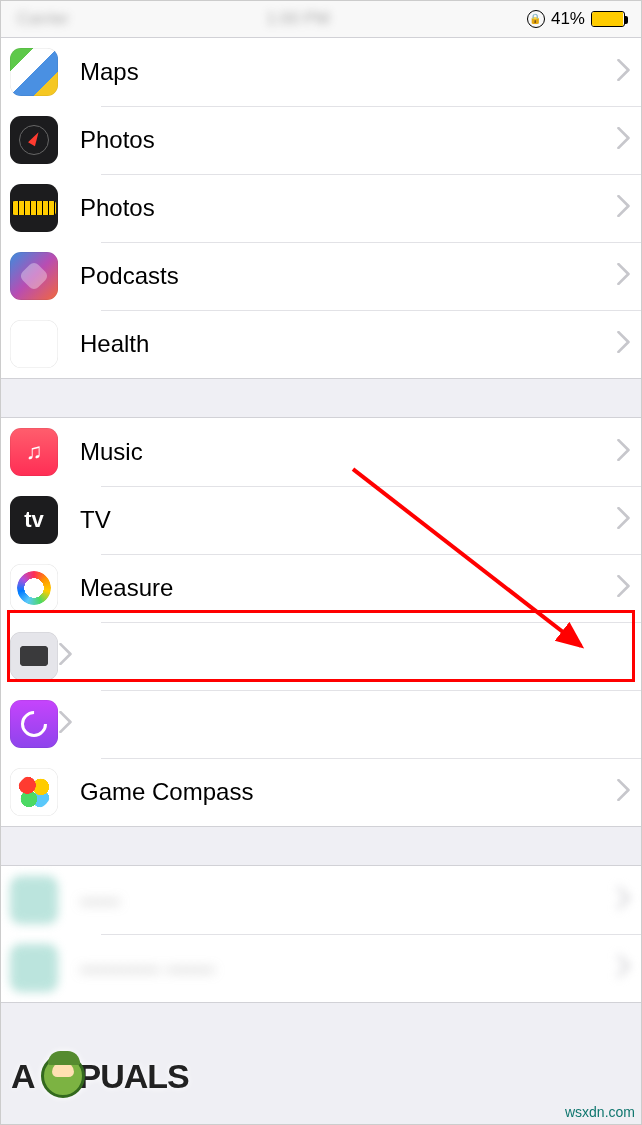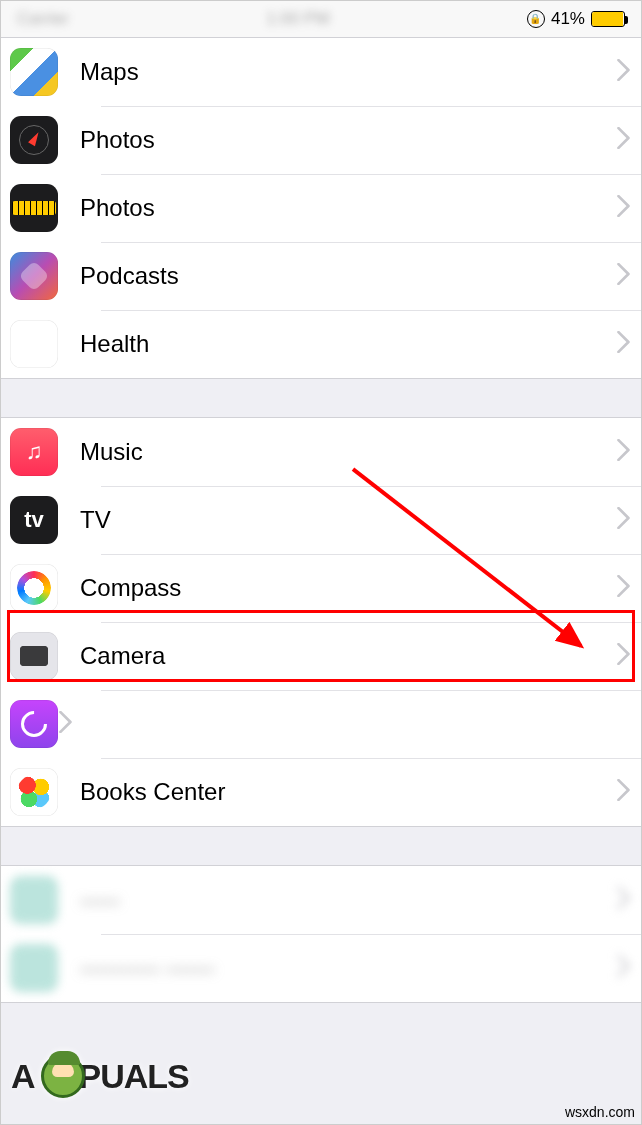--- a/index.html
+++ b/index.html
@@ -183,21 +183,21 @@
     .watermark-logo .mascot::before{
        content:""; position:absolute; top:6px; left:8px; width:22px; height:14px;
        background:#ffe0b2; border-radius: 10px 10px 6px 6px;
     }
     .watermark-logo .mascot::after{
        content:""; position:absolute; top:-6px; left:4px; width:32px; height:14px;
        background:#558b2f; border-radius: 14px 14px 2px 2px;
     }
     .watermark-site{
        position:absolute; right:6px; bottom:4px;
-       font-size:14px; color:#000000; z-index:60;
+       font-size:14px; color:#0f766e; z-index:60;
     }
   </style>
 </head>
 <body>
 
 <div class="phone-frame">
 
   <div class="status-bar">
     <span class="status-left">Carrier</span>
     <span class="status-center">1:00 PM</span>
@@ -263,41 +263,40 @@
         <div class="icon icon-tv"></div>
         <div class="label">TV</div>
         <div class="chevron"><svg viewBox="0 0 12 20">
               <path d="M1 1l9 9-9 9" fill="none" stroke="currentColor" stroke-width="2.5" stroke-linecap="round" stroke-linejoin="round"></path>
             </svg></div>
       </div>
       <div class="row" id="row-photos">
         <div class="icon icon-photos">
             <div class="icon-photos-inner"></div>
           </div>
-        <div class="label">Compass</div>
+        <div class="label">Measure</div>
         <div class="chevron"><svg viewBox="0 0 12 20">
               <path d="M1 1l9 9-9 9" fill="none" stroke="currentColor" stroke-width="2.5" stroke-linecap="round" stroke-linejoin="round"></path>
             </svg></div>
       </div>
       <div class="row">
         <div class="icon icon-camera"></div>
-        <div class="label">Camera</div>
         <div class="chevron"><svg viewBox="0 0 12 20">
               <path d="M1 1l9 9-9 9" fill="none" stroke="currentColor" stroke-width="2.5" stroke-linecap="round" stroke-linejoin="round"></path>
             </svg></div>
       </div>
       <div class="row">
         <div class="icon icon-podcasts"></div>
         <div class="chevron"><svg viewBox="0 0 12 20">
               <path d="M1 1l9 9-9 9" fill="none" stroke="currentColor" stroke-width="2.5" stroke-linecap="round" stroke-linejoin="round"></path>
             </svg></div>
       </div>
       <div class="row">
         <div class="icon icon-gamecenter"></div>
-        <div class="label">Books Center</div>
+        <div class="label">Game Compass</div>
         <div class="chevron"><svg viewBox="0 0 12 20">
               <path d="M1 1l9 9-9 9" fill="none" stroke="currentColor" stroke-width="2.5" stroke-linecap="round" stroke-linejoin="round"></path>
             </svg></div>
       </div>
     </div>
 
     <div class="section">
       <div class="row blurred">
         <div class="icon"></div>
         <div class="label">-----</div>

